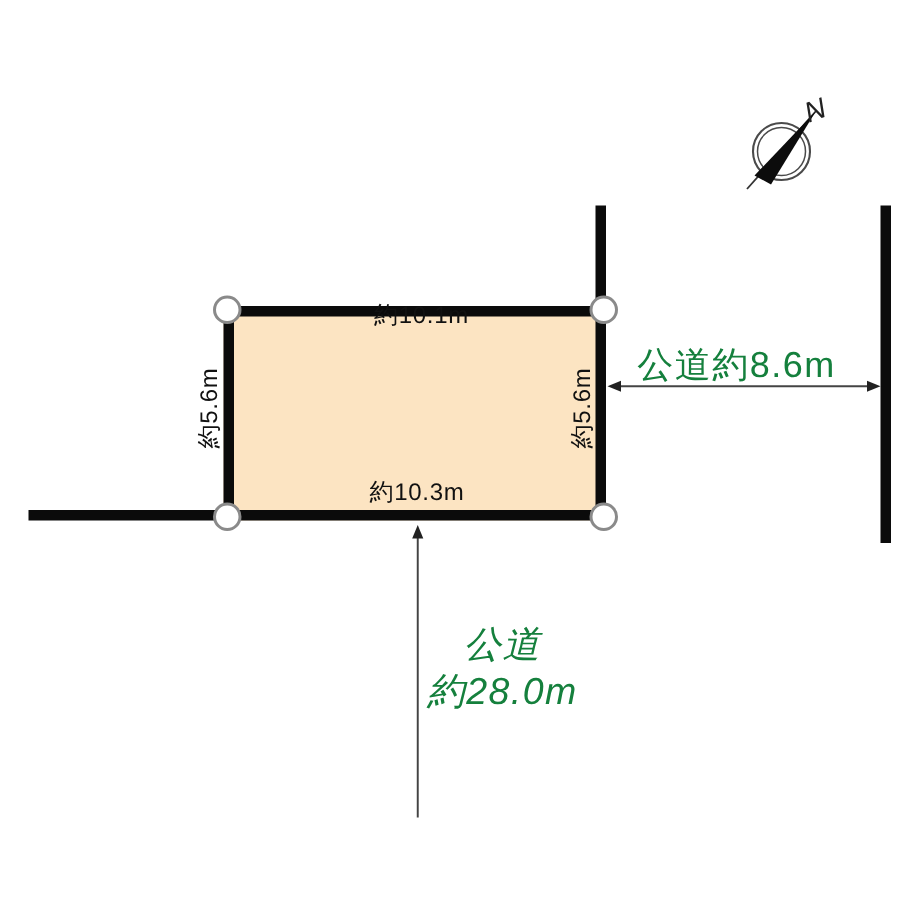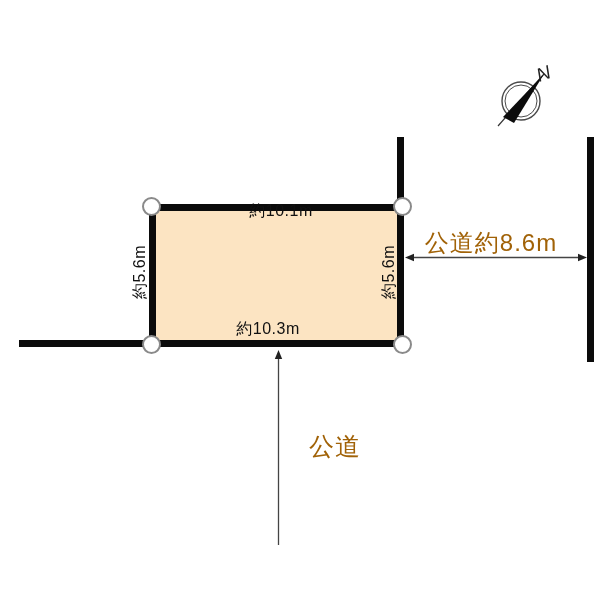--- a/index.html
+++ b/index.html
@@ -17,50 +17,51 @@
     position:absolute; width:15px; height:15px; border-radius:50%;
     background:#ffffff; border:2px solid #8a8a8a; box-sizing:content-box; z-index:6;
   }
   .dim-label {
     position:absolute; font-size:16px; letter-spacing:0.5px;
     white-space:nowrap; transform:translate(-50%,-50%); z-index:4; color:#111;
   }
   .dim-label.vert { transform:translate(-50%,-50%) rotate(-90deg); }
   .big-label {
     position:absolute; font-size:24px; letter-spacing:1px;
-    white-space:nowrap; transform:translate(-50%,-50%); z-index:4; color:#a16207;
+    white-space:nowrap; transform:translate(-50%,-50%); z-index:4; color:#15803d;
   }
-  #road-bottom-label { text-align:center; font-size:25px; line-height:31px; }
+  #road-bottom-label { text-align:center; font-size:25px; line-height:31px;font-style:italic; }
   #overlay { position:absolute; left:0; top:0; z-index:5; pointer-events:none; }
 </style>
 </head>
 <body>
 
 <div id="stage">
 
   <div class="road-line" style="left:397px; top:137px; width:7px; height:67px;"></div>
   <div class="road-line" style="left:19px; top:340px; width:130px; height:7px;"></div>
   <div class="road-line" style="left:587px; top:137px; width:7px; height:225px;"></div>
 
   <div id="plot-area"></div>
 
   <div class="corner" style="left:142px; top:197px;"></div>
   <div class="corner" style="left:393px; top:197px;"></div>
   <div class="corner" style="left:142px; top:335px;"></div>
   <div class="corner" style="left:393px; top:335px;"></div>
 
   <div class="dim-label" style="left:281px; top:211px;">約10.1m</div>
-  <div class="dim-label" style="left:268px; top:329px;">約10.3m</div>
+  <div class="dim-label" style="left:278px; top:329px;">約10.3m</div>
   <div class="dim-label vert" style="left:140px; top:272px;">約5.6m</div>
   <div class="dim-label vert" style="left:389px; top:272px;">約5.6m</div>
 
   <div class="big-label" style="left:491px; top:243px;">公道約8.6m</div>
 
   <div class="big-label" id="road-bottom-label" style="left:335px; top:446px;">
     <div>公道</div>
+    <div>約28.0m</div>
   </div>
 
   <svg id="overlay" width="600" height="600" viewBox="0 0 600 600">
 
     <g>
       <line x1="409" y1="257.5" x2="583" y2="257.5" stroke="#444" stroke-width="1.3"></line>
       <polygon points="405,257.5 414,253.8 414,261.2" fill="#222"></polygon>
       <polygon points="587,257.5 578,253.8 578,261.2" fill="#222"></polygon>
     </g>
 

